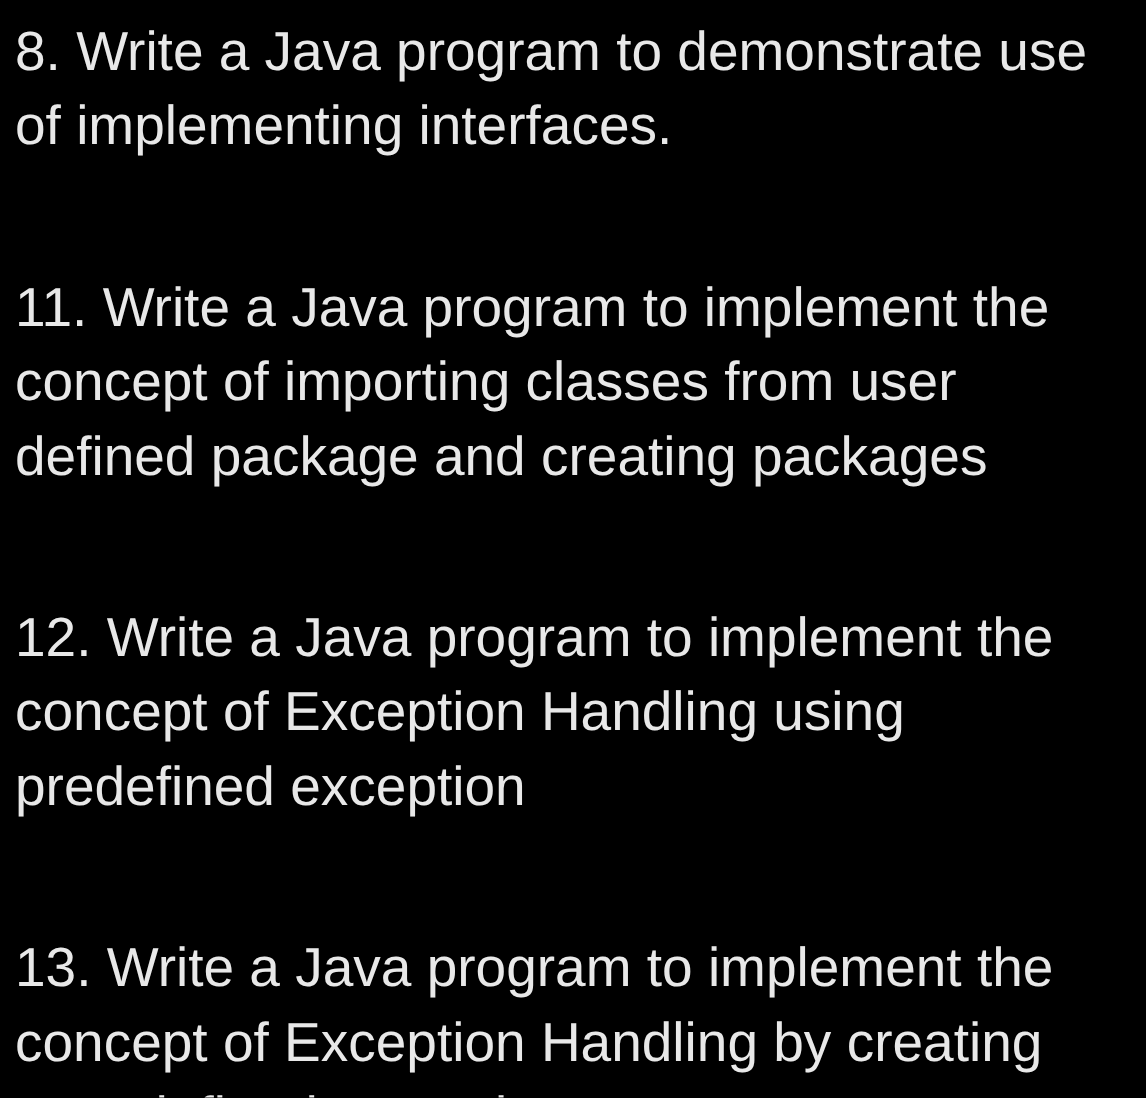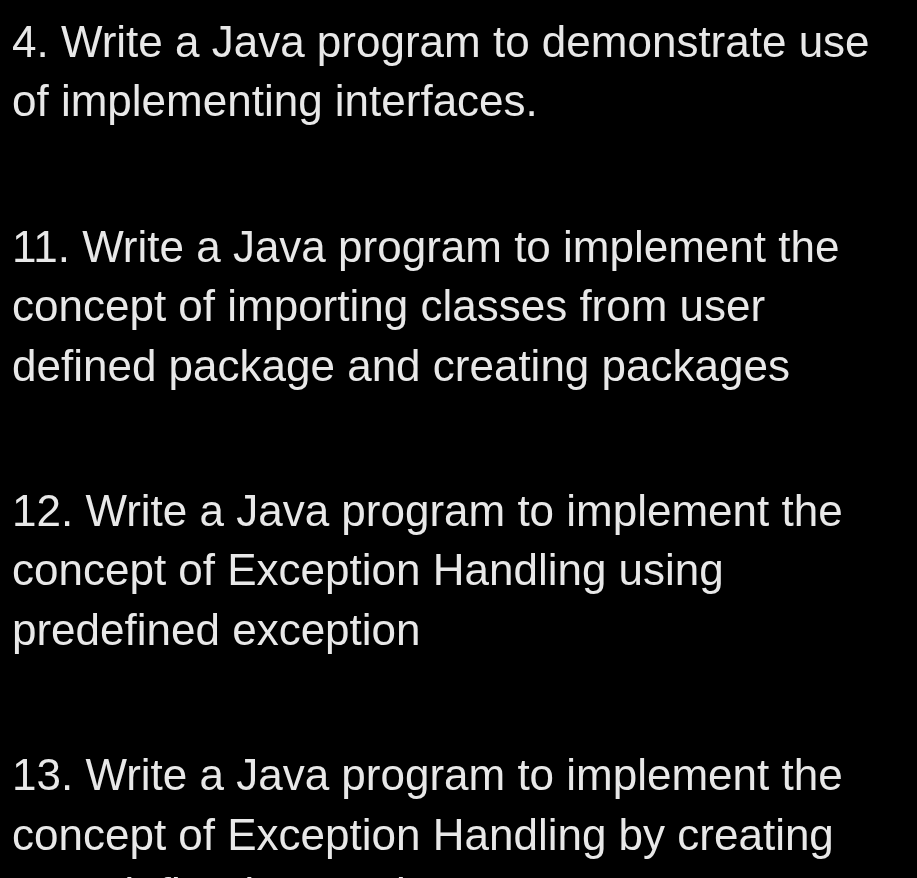--- a/index.html
+++ b/index.html
@@ -22,21 +22,21 @@
       font-weight: 400;
     }
     .question:last-child {
       margin-bottom: 0;
     }
   </style>
 </head>
 <body>
 
 <div class="question">
-  <span>4. Write a Java program to demonstrate use of implementing interfaces.</span>
+  <span>8. Write a Java program to demonstrate use of implementing interfaces.</span>
 </div>
 
 <div class="question">
   <span>11. Write a Java program to implement the concept of importing classes from user defined package and creating packages</span>
 </div>
 
 <div class="question">
   <span>12. Write a Java program to implement the concept of Exception Handling using predefined exception</span>
 </div>
 

